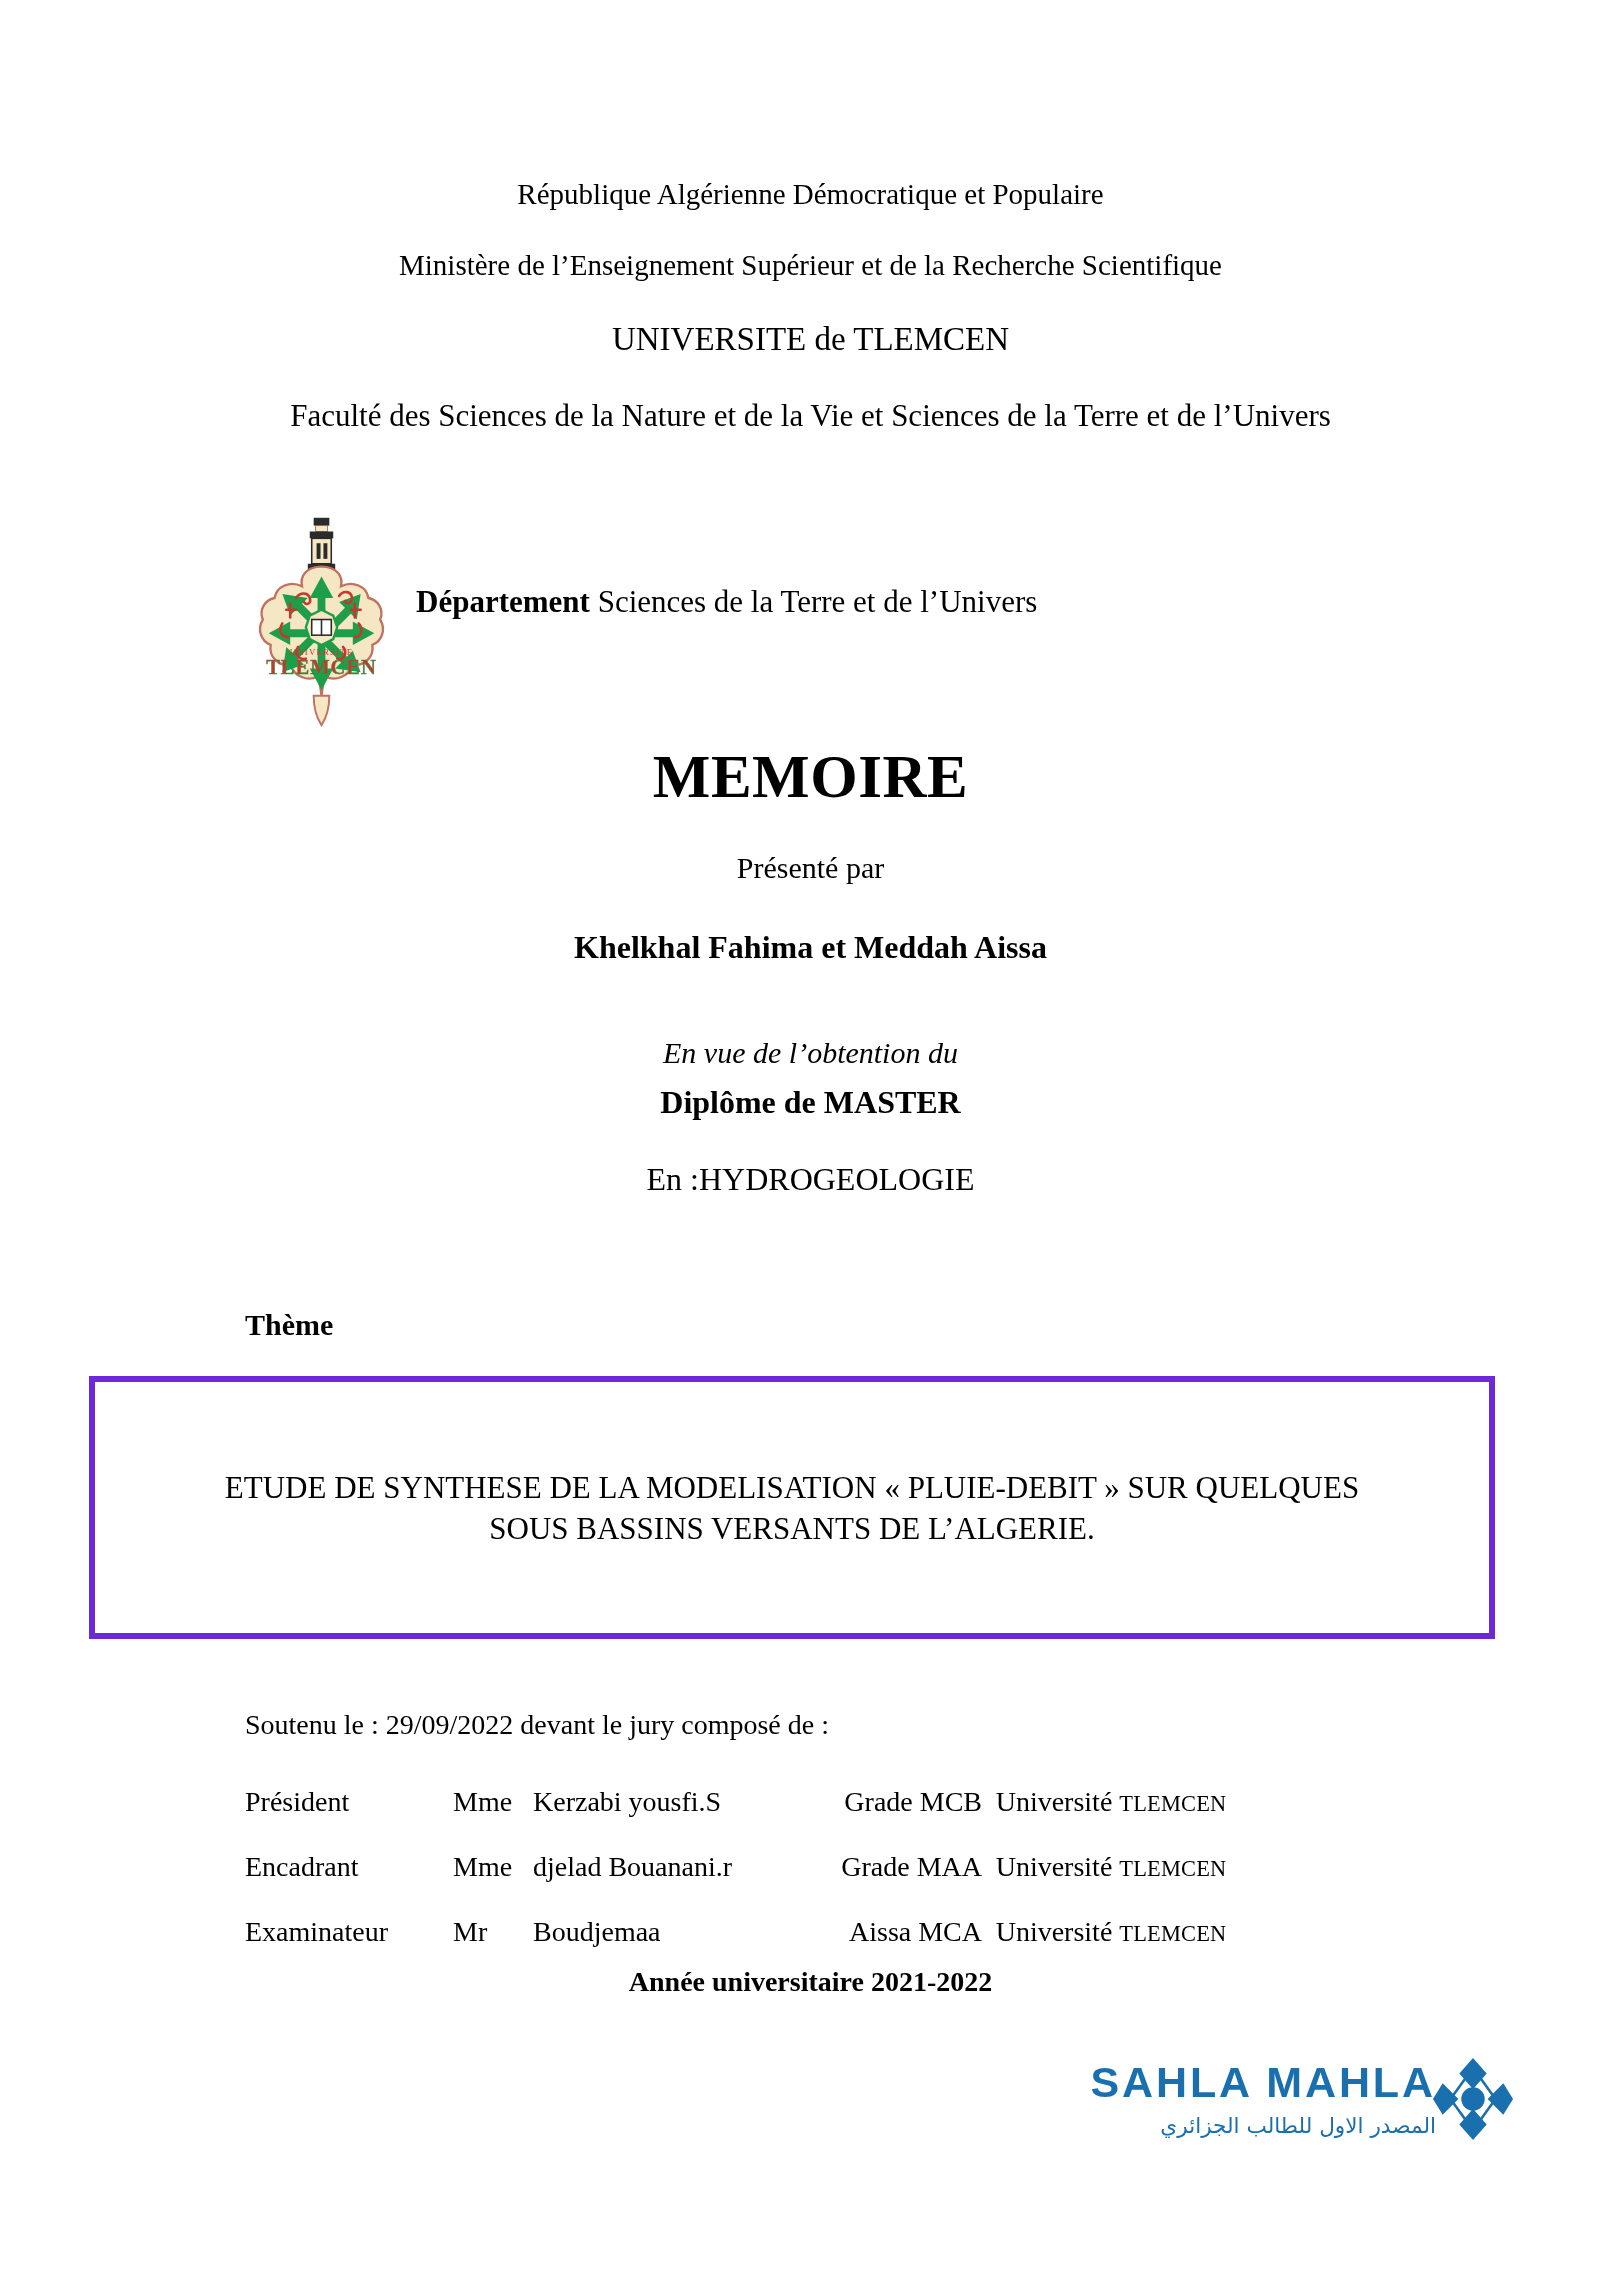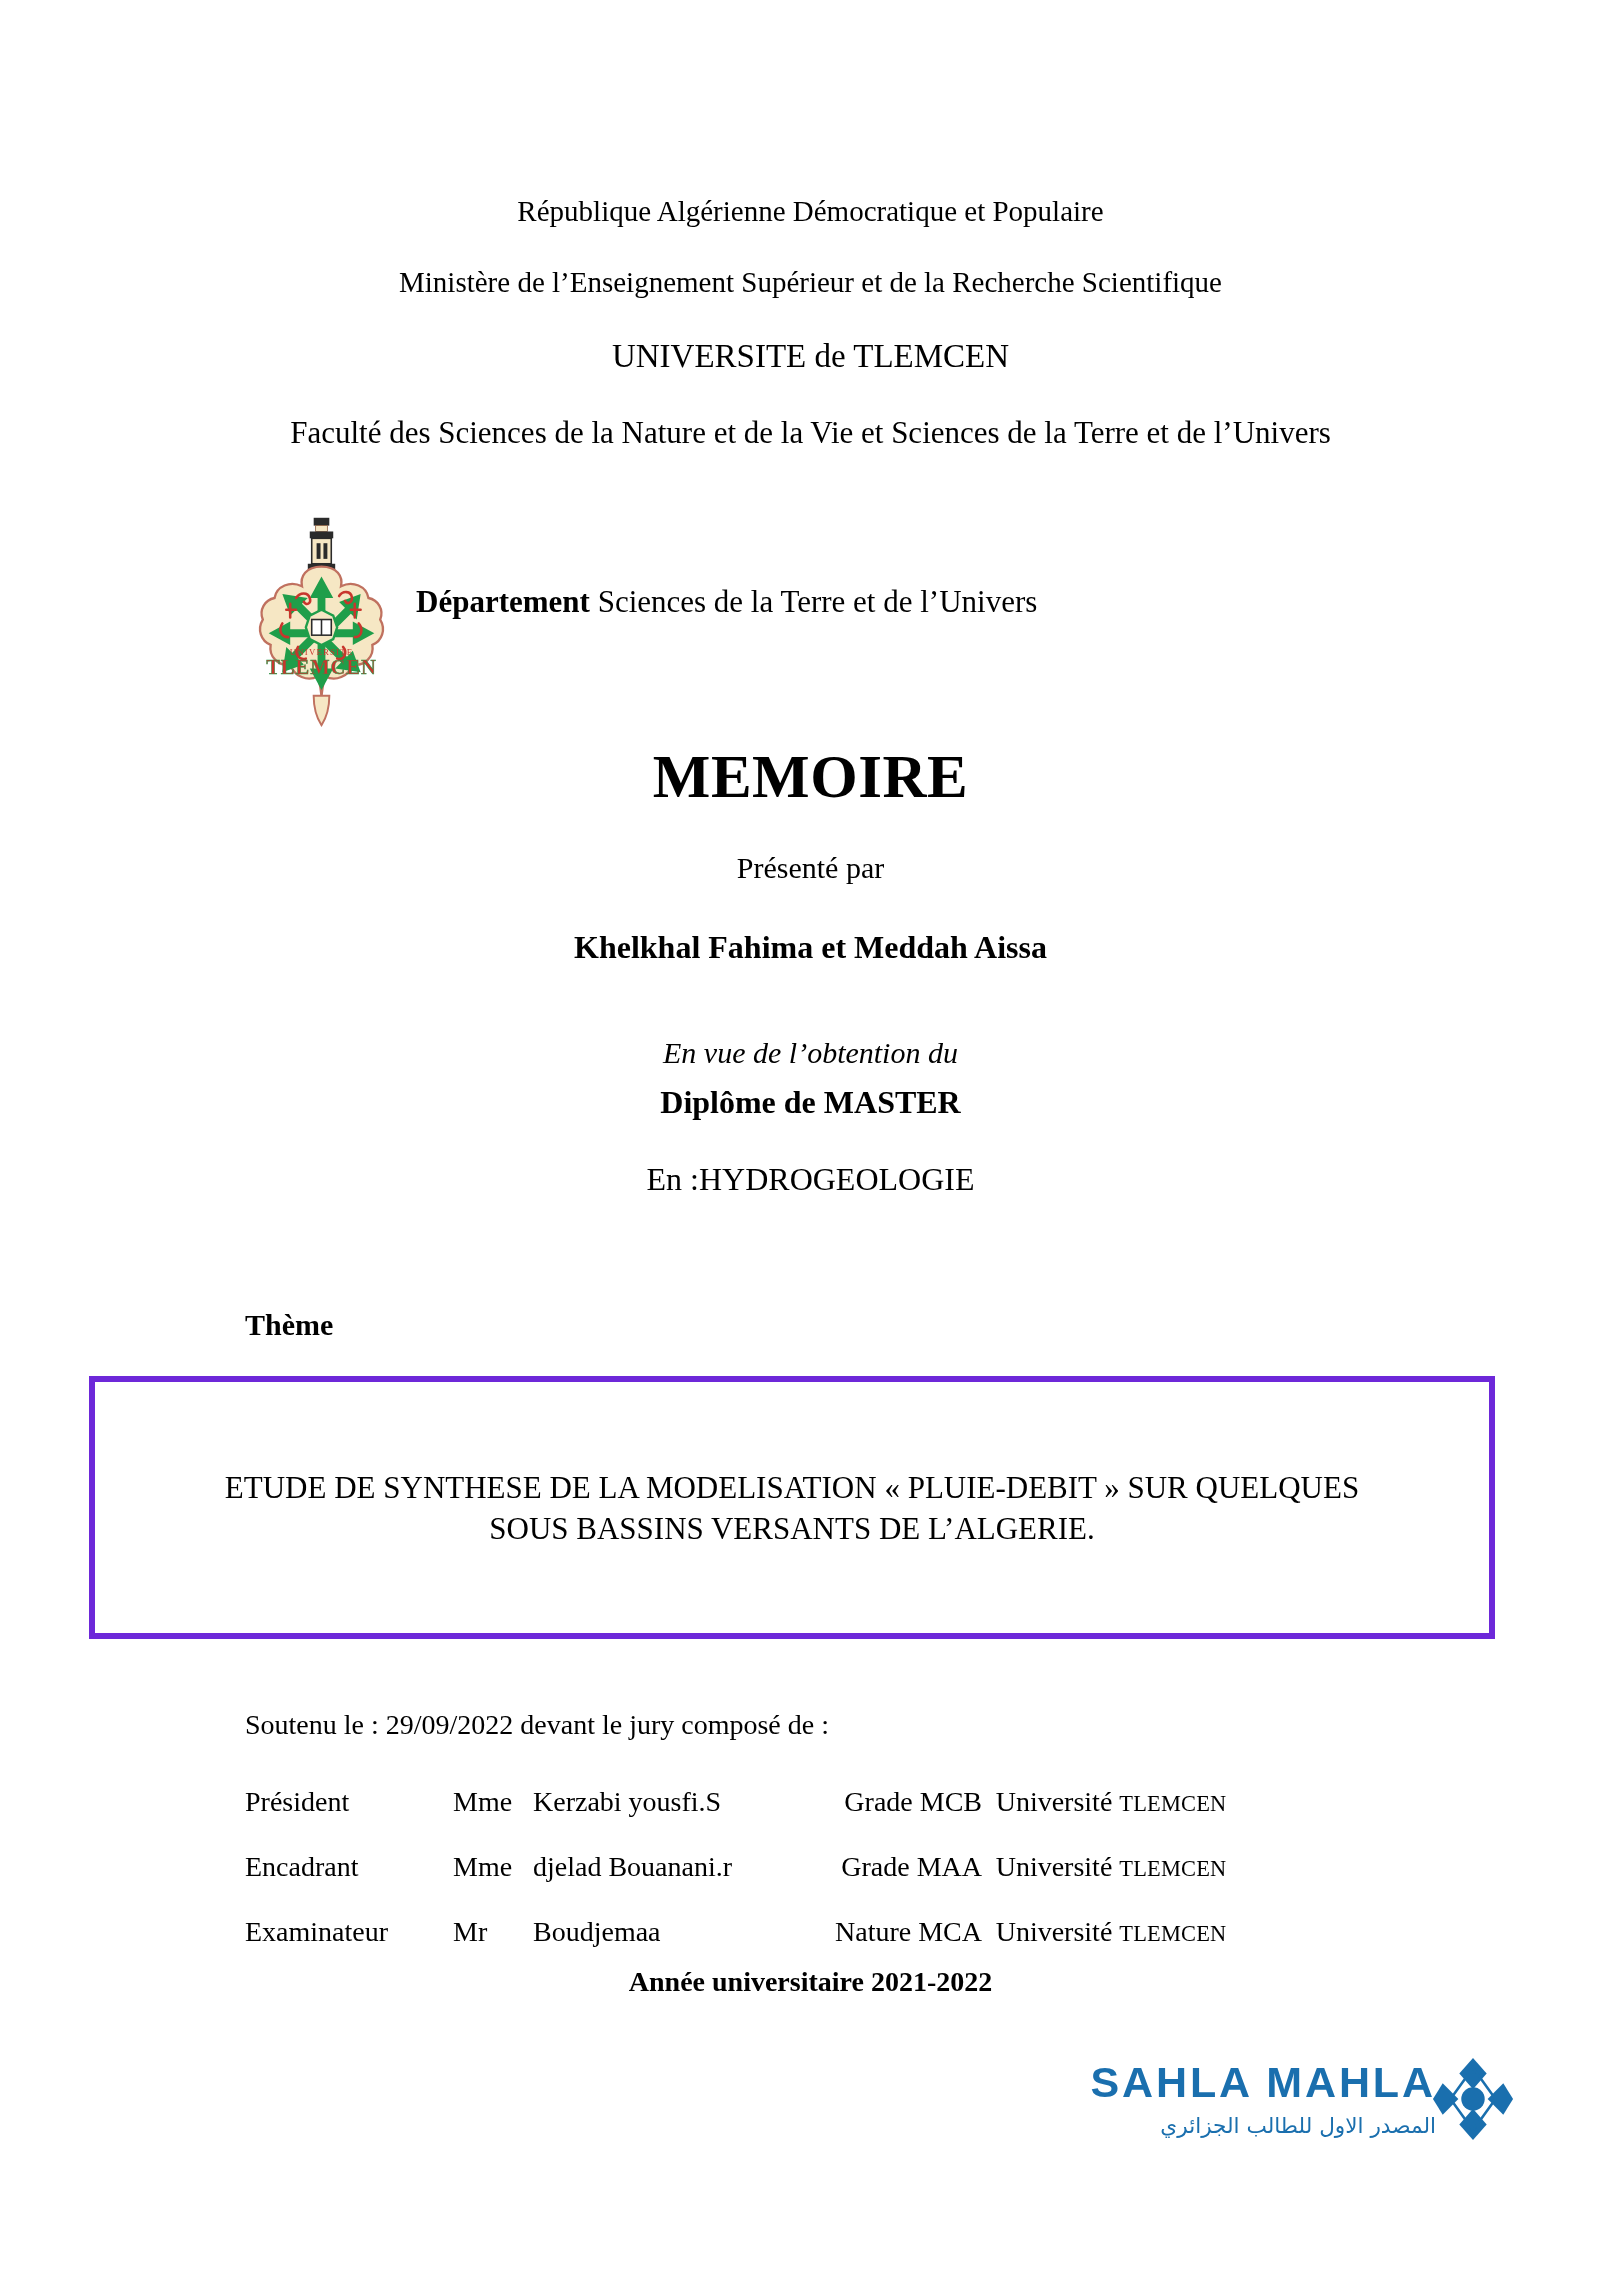--- a/index.html
+++ b/index.html
@@ -24,21 +24,21 @@
   .header {
     position: absolute;
     left: 0;
     top: 176px;
     width: 100%;
     text-align: center;
   }
   .hdr-line {
     font-size: 29px;
     line-height: 1.25;
-    margin: 17px 0 35px 0;
+    margin: 0 0 35px 0;
   }
   .hdr-line.univ {
     font-size: 33px;
     margin-bottom: 35px;
   }
   .hdr-faculty {
     font-size: 31px;
     line-height: 1.35;
     margin: 0 auto;
     width: 1098px;
@@ -346,21 +346,21 @@
       <span class="jr-civ">Mme</span>
       <span class="jr-name">djelad Bouanani.r</span>
       <span class="jr-grade">Grade MAA</span>
       <span class="jr-univ"><span>Université</span> <span class="smallcaps">TLEMCEN</span></span>
     </div>
 
     <div class="jury-row">
       <span class="jr-role">Examinateur</span>
       <span class="jr-civ">Mr</span>
       <span class="jr-name">Boudjemaa</span>
-      <span class="jr-grade">Nature MCA</span>
+      <span class="jr-grade">Aissa MCA</span>
       <span class="jr-univ"><span>Université</span> <span class="smallcaps">TLEMCEN</span></span>
     </div>
 
   </div>
 
   <div class="annee">Année universitaire 2021-2022</div>
 
   <div class="watermark">
     <div class="wm-text">SAHLA MAHLA</div>
     <div class="wm-sub">المصدر الاول للطالب الجزائري</div>

